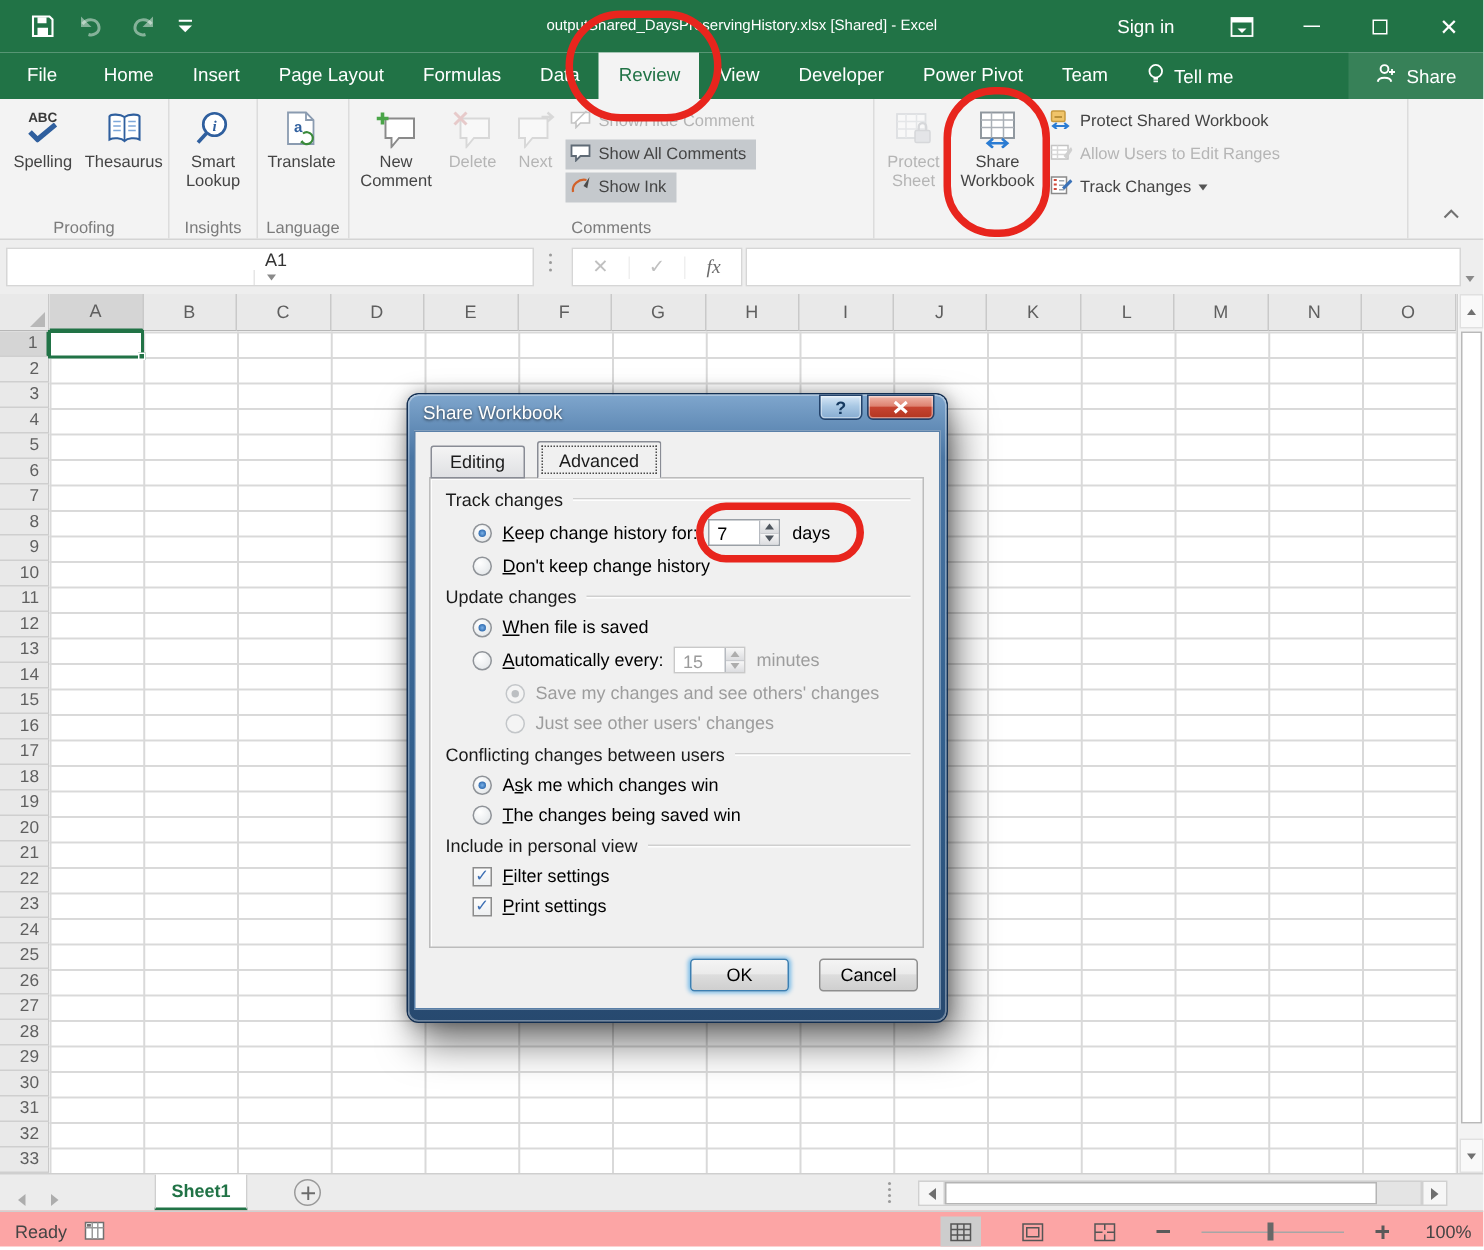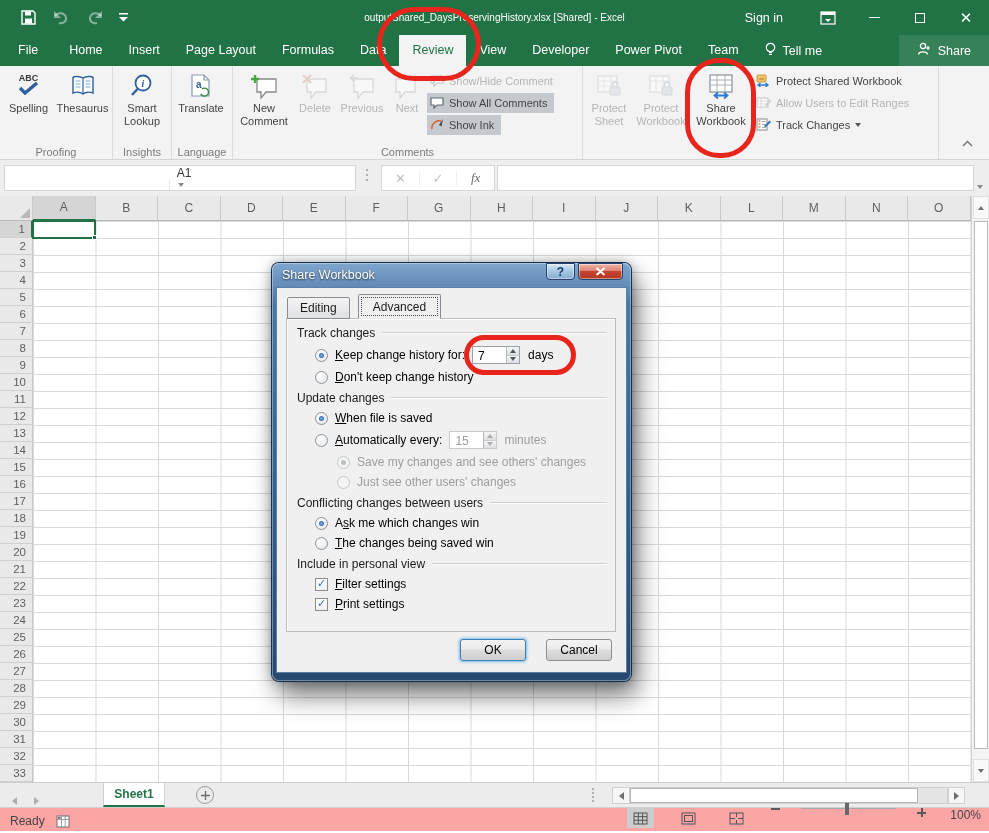--- a/index.html
+++ b/index.html
@@ -96,21 +96,21 @@
   #hscroll{position:absolute;left:612px;top:4px;width:336px;height:17px;background:#e4e4e4;border:1px solid #d0d0d0;display:flex;align-items:stretch;}
   .harrow{width:17px;display:flex;align-items:center;justify-content:center;background:#f6f6f6;border-right:1px solid #d0d0d0;}
   #hthumb{flex:none;width:288px;background:#fff;border:1px solid #b5b5b5;}
   #harrowR{position:absolute;left:948px;top:4px;width:17px;height:17px;background:#f6f6f6;border:1px solid #d0d0d0;display:flex;align-items:center;justify-content:center;}
   .tri-l.dark{border-right-color:#6e6e6e;} .tri-r.dark{border-left-color:#6e6e6e;}
 
   
   #statusbar{position:absolute;left:0;top:807px;width:989px;height:24px;background:#fca5a5;border-top:1px solid #d0d0d0;}
   #ready{position:absolute;left:10px;top:6px;font-size:12px;color:#444;}
   #macroicon{position:absolute;left:56px;top:6px;}
-  #sb-right{position:absolute;right:8px;top:0;height:26px;display:flex;align-items:flex-start;gap:21px;}
+  #sb-right{position:absolute;right:8px;top:0;height:26px;display:flex;align-items:center;gap:21px;}
   .viewbtn{width:27px;height:20px;display:flex;align-items:center;justify-content:center;}
   .viewbtn.active{background:#cdcdcd;}
   #zoomtrack{width:95px;height:1px;background:#a6a6a6;position:relative;}
   #zoomhandle{position:absolute;left:46%;top:-5.5px;width:4px;height:12px;background:#686868;}
   .zminus{width:9px;height:2px;background:#595959;}
   .zplus{position:relative;width:9px;height:9px;}
   .zplus:before{content:"";position:absolute;left:0;top:3.5px;width:9px;height:2px;background:#595959;}
   .zplus:after{content:"";position:absolute;left:3.5px;top:0;width:2px;height:9px;background:#595959;}
   #zoomlabel{font-size:12px;color:#444;min-width:34px;text-align:right;}
 
@@ -326,29 +326,20 @@
       </div>
       <div class="bigbtn dis" style="width:44px">
         <span class="ic">
           <svg width="26" height="25" viewBox="0 0 26 25">
               <path d="M5 5 h19 v13 h-10 l-5 6 v-6 h-4 z" fill="#fff" stroke="#b9b9b9" stroke-width="1.3"></path>
               <path d="M1 1 l8 8 M9 1 l-8 8" stroke="#d99a9a" stroke-width="2"></path>
             </svg>
         </span>
         <span>Delete</span>
       </div>
-      <div class="bigbtn dis" style="width:50px">
-        <span class="ic">
-          <svg width="26" height="25" viewBox="0 0 26 25">
-              <path d="M5 5 h19 v13 h-10 l-5 6 v-6 h-4 z" fill="#fff" stroke="#b9b9b9" stroke-width="1.3"></path>
-              <path d="M9 5 L2 5 M5 2 L1.5 5 L5 8" stroke="#b9b9b9" stroke-width="1.6" fill="none" transform="translate(0,-1)"></path>
-            </svg>
-        </span>
-        <span>Previous</span>
-      </div>
       <div class="bigbtn dis" style="width:40px">
         <span class="ic">
           <svg width="26" height="25" viewBox="0 0 26 25">
               <path d="M2 5 h19 v13 h-10 l-5 6 v-6 h-4 z" fill="#fff" stroke="#b9b9b9" stroke-width="1.3"></path>
               <path d="M17 4 L24 4 M21 1 L24.5 4 L21 7" stroke="#b9b9b9" stroke-width="1.6" fill="none"></path>
             </svg>
         </span>
         <span>Next</span>
       </div>
       <div class="sstack">
@@ -386,31 +377,20 @@
       <div class="bigbtn dis" style="width:48px">
         <span class="ic">
           <svg width="26" height="26" viewBox="0 0 26 26">
               <rect x="2" y="3" width="19" height="16" fill="#fff" stroke="#c3c7cd" stroke-width="1.2"></rect>
               <path d="M2 8 h19 M2 13 h19 M8 3 v16 M15 3 v16" stroke="#d4d7dc" stroke-width="1"></path>
               <rect x="14" y="14" width="10" height="8" rx="1" fill="#d3d6db" stroke="#b3b7bd"></rect>
               <path d="M16.5 14 v-2.5 a2.5 2.5 0 0 1 5 0 V14" fill="none" stroke="#b3b7bd" stroke-width="1.5"></path>
             </svg>
         </span>
         <span>Protect Sheet</span>
-      </div>
-      <div class="bigbtn dis" style="width:56px">
-        <span class="ic">
-          <svg width="26" height="26" viewBox="0 0 26 26">
-              <rect x="2" y="3" width="19" height="16" fill="#fff" stroke="#c3c7cd" stroke-width="1.2"></rect>
-              <path d="M2 8 h19 M8 3 v16 M15 3 v16" stroke="#d4d7dc" stroke-width="1"></path>
-              <rect x="14" y="14" width="10" height="8" rx="1" fill="#d3d6db" stroke="#b3b7bd"></rect>
-              <path d="M16.5 14 v-2.5 a2.5 2.5 0 0 1 5 0 V14" fill="none" stroke="#b3b7bd" stroke-width="1.5"></path>
-            </svg>
-        </span>
-        <span>Protect Workbook</span>
       </div>
       <div class="bigbtn" style="width:64px;position:relative">
         <span class="ic">
           <svg width="28" height="26" viewBox="0 0 28 26">
               <rect x="3" y="2" width="22" height="17" fill="#fff" stroke="#8f979e" stroke-width="1.3"></rect>
               <path d="M3 7 h22 M3 12 h22 M10 2 v17 M18 2 v17" stroke="#aab0b7" stroke-width="1"></path>
               <path d="M8 22.5 h12 M11 19.5 l-3.5 3 3.5 3 M17 19.5 l3.5 3 -3.5 3" stroke="#2b7cd3" stroke-width="1.8" fill="none"></path>
             </svg>
         </span>
         <span>Share Workbook</span>

